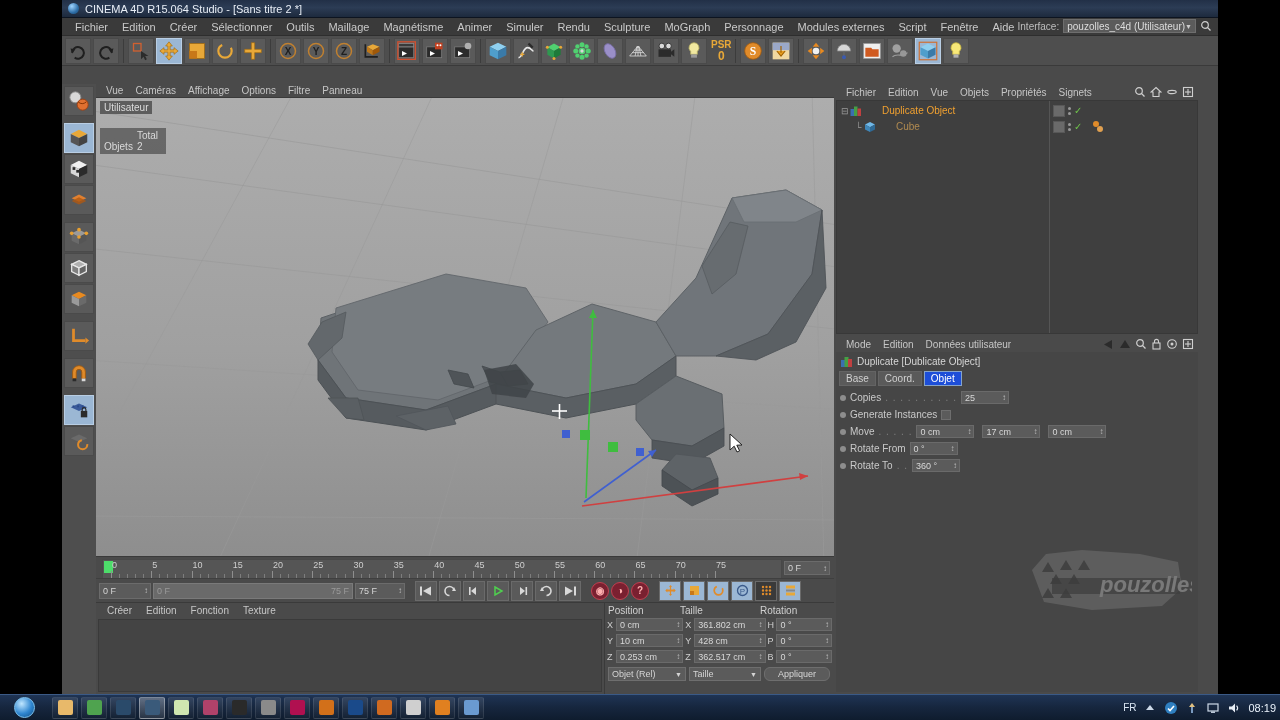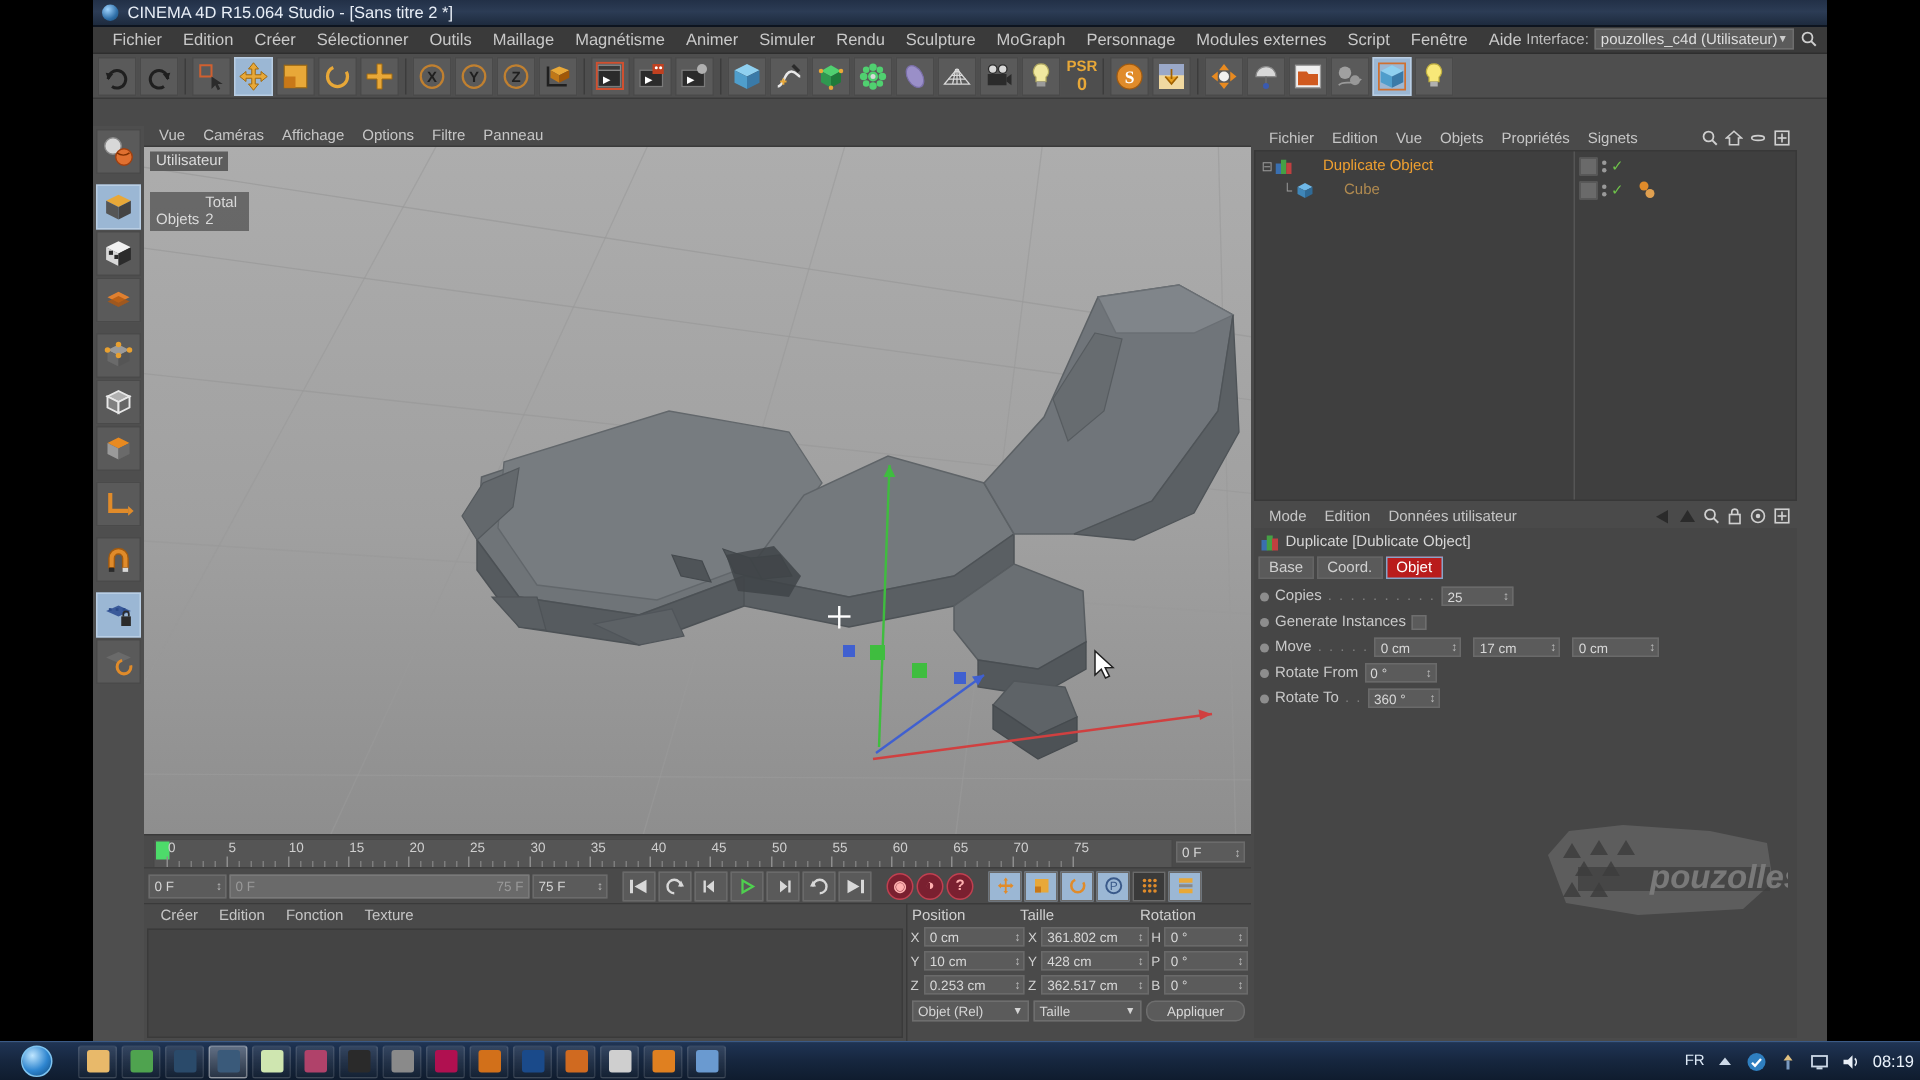--- a/index.html
+++ b/index.html
@@ -144,21 +144,21 @@
   .gtag { width:12px;height:12px;background:#6a6a6a;border:1px solid #585858; }
   .vbar { position:absolute; left:212px; top:0; width:1px; bottom:0; background:#555; }
 
   .attr { position:absolute; left:2px; top:252px; width:362px; height:356px; background:#464646; }
   .amenu { height:16px; background:#4a4a4a; display:flex; align-items:center; padding-left:4px; position:relative; }
   .amenu .mi { padding:0 6px; font-size:10px; color:#c6c6c6; }
   .aicons { position:absolute; right:4px; top:2px; display:flex; gap:4px; align-items:center; }
   .aobj { height:18px; display:flex; align-items:center; padding-left:4px; font-size:10px; color:#d6d6d6; }
   .atabs { height:16px; display:flex; align-items:center; padding-left:3px; gap:2px; }
   .atab { font-size:10px; color:#d0d0d0; padding:1px 6px; background:#5a5a5a; border:1px solid #646464; }
-  .atab.on { background:#b91c1c; color:#fff; border-color:#86a4c8; }
+  .atab.on { background:#1d4ed8; color:#fff; border-color:#86a4c8; }
   .asect { height:14px; background:#3b3b3b; display:flex; align-items:center; padding-left:4px;
            font-size:10px; color:#d8d8d8; font-weight:bold; }
   .arow { display:flex; align-items:center; height:17px; padding-left:4px; gap:4px; }
   .bull { width:6px;height:6px;border-radius:50%; background:#8d8d8d; flex:0 0 auto; }
   .albl { font-size:10px; color:#c9c9c9; white-space:nowrap; }
   .dots { flex:0 0 auto; color:#7e7e7e; font-size:10px; letter-spacing:1px; overflow:hidden; }
   .afld { height:13px; background:#5b5b5b; border:1px solid #6a6a6a; color:#d8d8d8; font-size:9px;
           display:flex; align-items:center; padding-left:3px; position:relative; }
   .acheck { width:10px;height:10px;background:#5b5b5b;border:1px solid #6e6e6e; }
   .asel { height:13px; background:#5b5b5b; border:1px solid #6a6a6a; color:#d4d4d4; font-size:9px;

